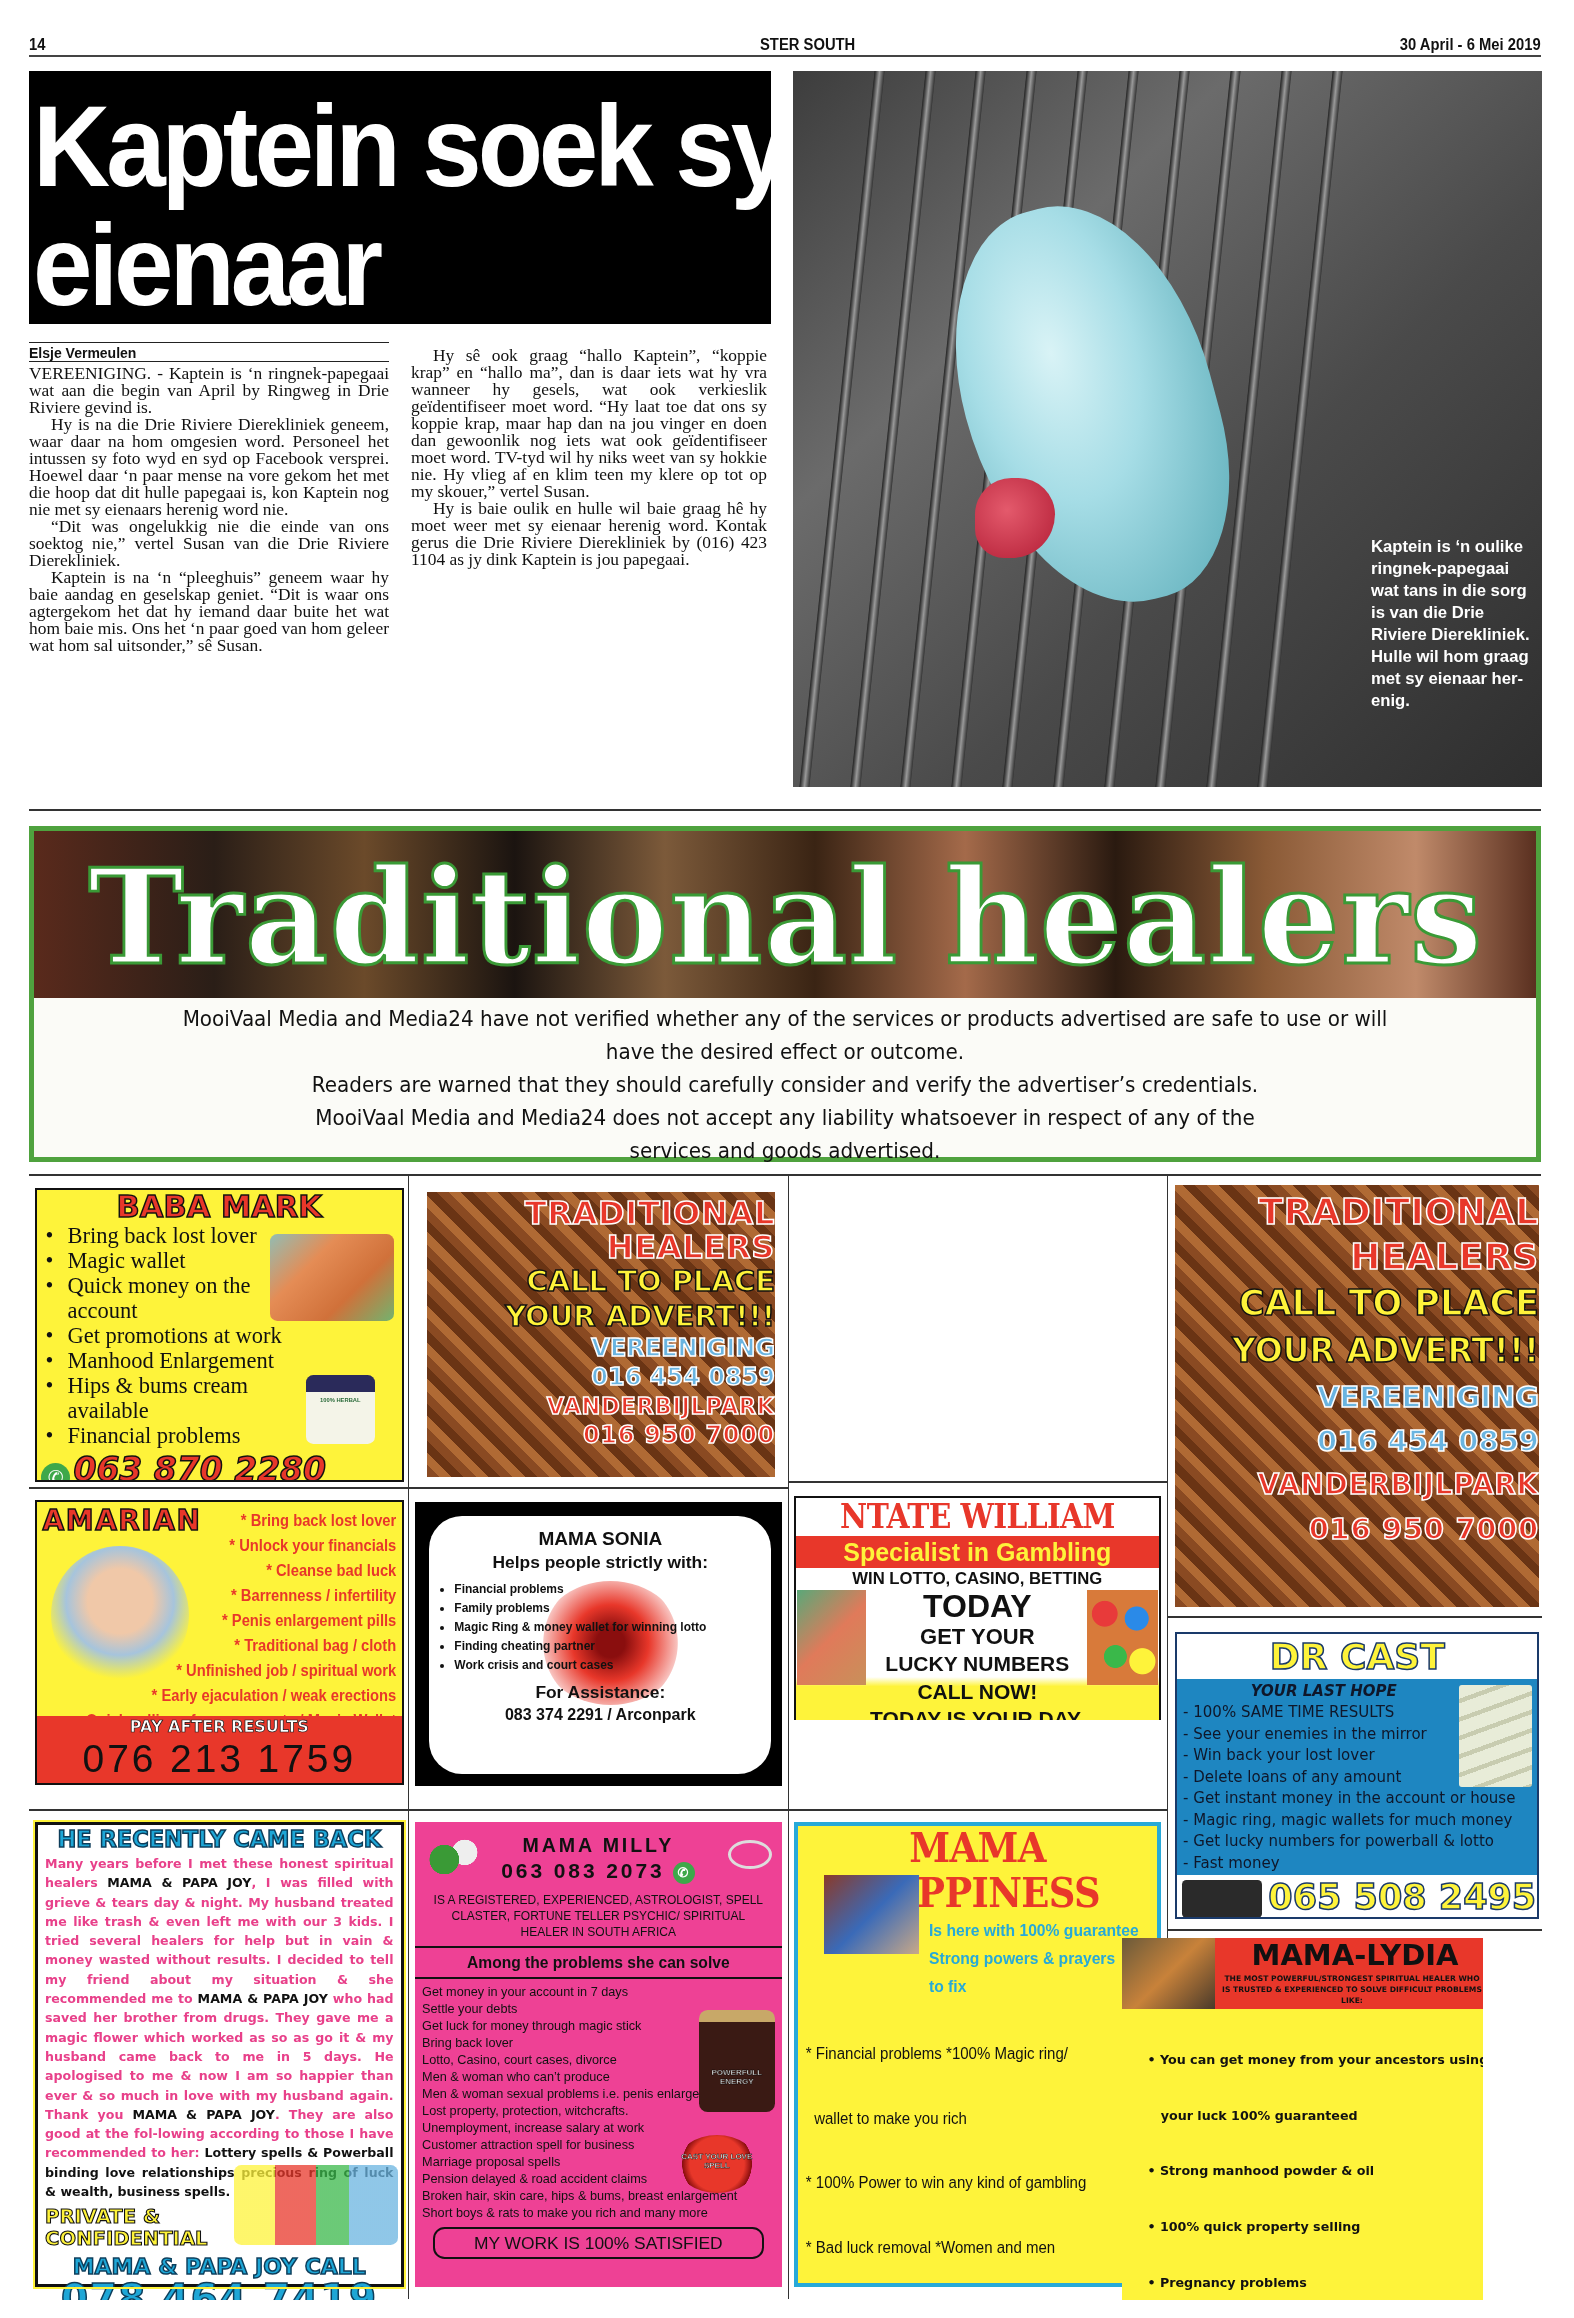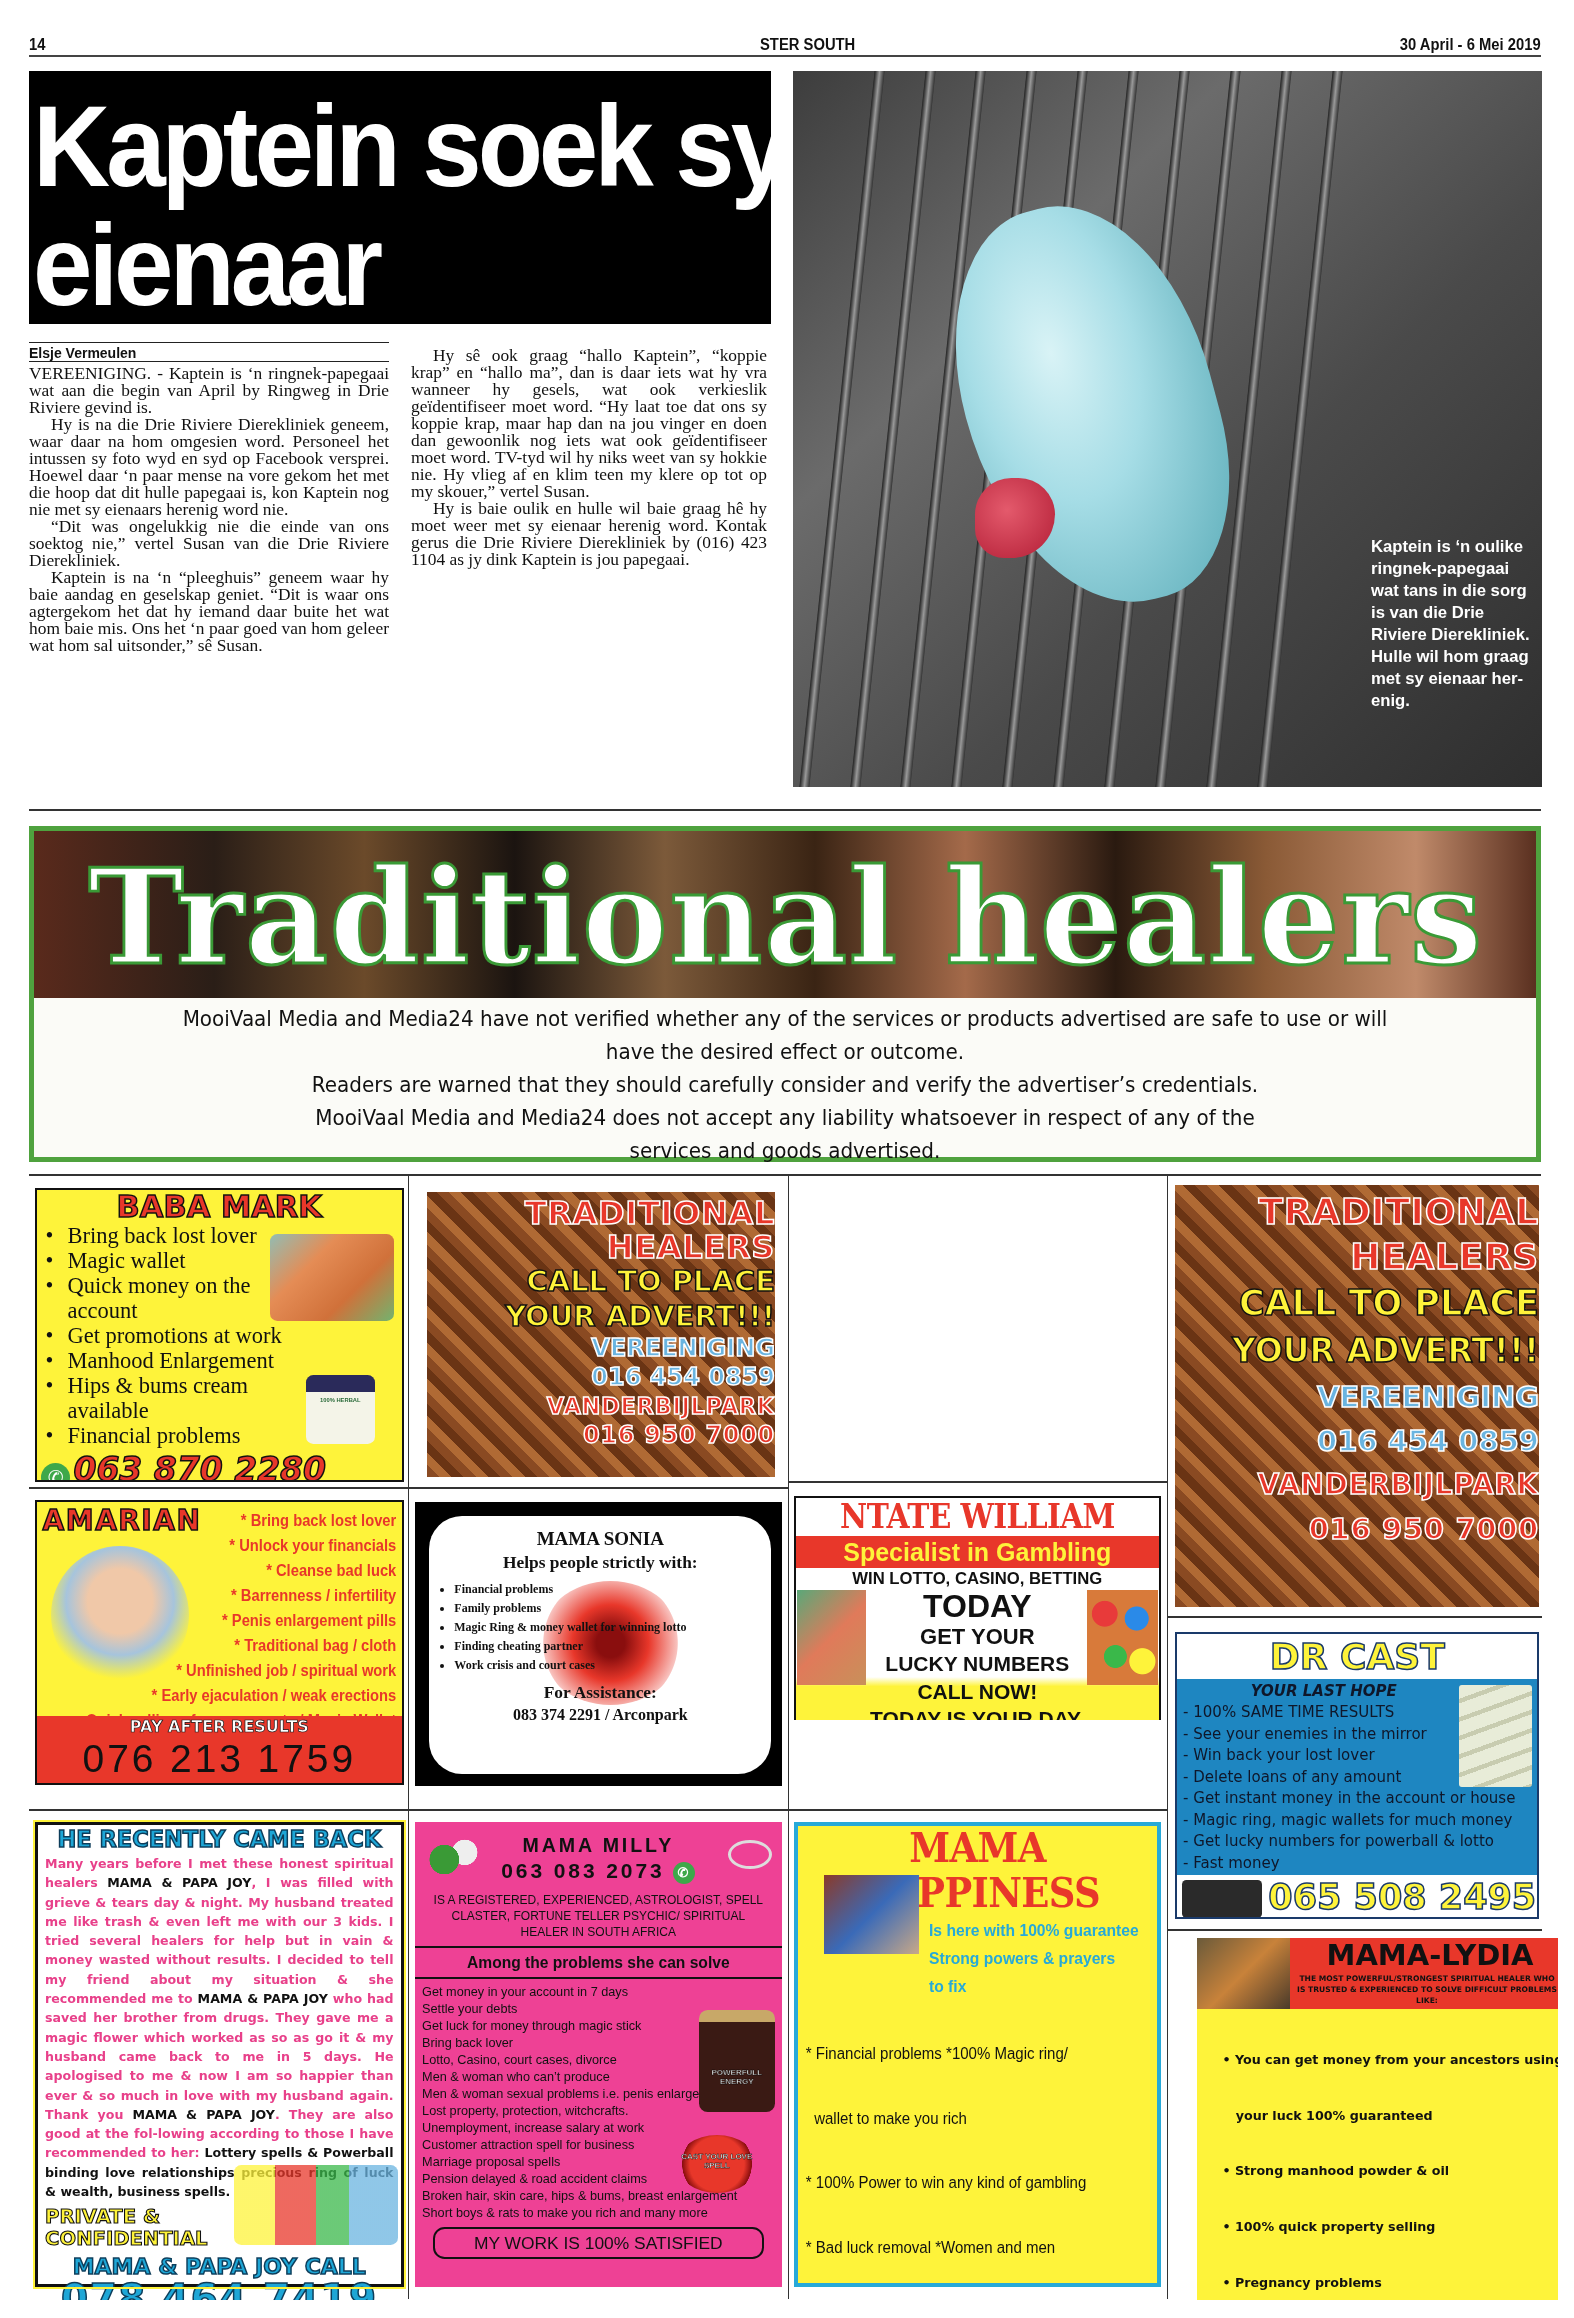--- a/index.html
+++ b/index.html
@@ -52,21 +52,21 @@
 .trad{background:repeating-linear-gradient(45deg,#8a4a22 0 8.7px,#b06a34 8.7px 17.4px,#6a3414 17.4px 26px);text-align:right;font-family:"DejaVu Sans",sans-serif;font-weight:bold}
 .trad .t1{color:#e8372a;-webkit-text-stroke:1.5px #fff;letter-spacing:0.7px}
 .trad .t2{color:#fef33a;-webkit-text-stroke:1.5px #111}
 .trad .t3{color:#6ab4e0;-webkit-text-stroke:1.5px #fff}
 
 #amarian{left:5.8px;top:13px;width:369px;height:285px;background:#fef33a;border:2.9px solid #111}
 #amarian .list{position:absolute;right:5.8px;top:5.8px;text-align:right;color:#e8372a;font-weight:bold;font-size:16px;line-height:25px;transform:scaleX(.92);transform-origin:right}
 #amarian .foot{position:absolute;left:0;bottom:0;width:100%;height:67px;background:#e8372a;text-align:center}
 
 #sonia{left:5.8px;top:14.5px;width:367px;height:284px;background:#000}
-#sonia .inner{position:absolute;left:14.5px;top:14.5px;width:342px;height:258px;background:#fff;border-radius:33px;text-align:center;font-family:Liberation Serif, serif;font-weight:bold;color:#111}
+#sonia .inner{position:absolute;left:14.5px;top:14.5px;width:342px;height:258px;background:#fff;border-radius:33px;text-align:center;font-family:Liberation Sans, sans-serif;font-weight:bold;color:#111}
 
 #william{left:5.8px;top:14.5px;width:367px;height:287px;border:2.2px solid #111;background:#fff;text-align:center;font-weight:bold}
 
 #mbuya{left:13px;top:16px;width:364px;height:287px;border:2.2px solid #1a3a6a;background:#fff}
 #mbuya .blue{position:absolute;left:0;top:45px;width:100%;height:196px;background:#1e86c1;color:#0f172a;font-family:"DejaVu Sans",sans-serif;font-size:15px;line-height:21.5px;padding:1.5px 0 0 5.8px}
 .yel-out{font-family:"DejaVu Sans",sans-serif;font-weight:bold;color:#fef33a;-webkit-text-stroke:1.5px #1a3a6a;text-align:center;white-space:nowrap}
 
 #joy{left:5.8px;top:13px;width:369px;height:364px;border:3.6px solid #111;outline:2.9px solid #fef33a;background:#fff;padding:0 7.3px}
 #joy .story{font-family:"DejaVu Sans",sans-serif;font-size:12.6px;line-height:19.3px;color:#e8408a;font-weight:bold;text-align:justify}
 #joy .story b{color:#111}
@@ -341,21 +341,21 @@
         <div>* Bad luck removal *Women and men</div>
         
         
         
         
       </div>
 
     </div>
   </div>
 
-  <div class="ad" style="left:1155px;top:753px;width:374px;height:371px">
+  <div class="ad" style="left:1080px;top:753px;width:374px;height:371px">
     <div class="ad" id="lydia">
       <div class="top">
         <div class="img-ph" style="left:0;top:0;width:93px;height:71px;border-radius:0;background:linear-gradient(135deg,#6a5a3a,#c8823a 50%,#4a3a2a)"></div>
         <div style="position:absolute;left:102px;top:0;width:262px;text-align:center;font-family:'DejaVu Sans',sans-serif;font-weight:bold;font-size:29px;line-height:35px;color:#111">MAMA-LYDIA</div>
         <div style="position:absolute;left:97px;top:35px;width:266px;text-align:center;font-family:'DejaVu Sans',sans-serif;font-weight:bold;font-size:7.6px;line-height:11px;color:#111">THE MOST POWERFUL/STRONGEST SPIRITUAL HEALER WHO IS TRUSTED &amp; EXPERIENCED TO SOLVE DIFFICULT PROBLEMS LIKE:</div>
       </div>
       <ul class="list" style="white-space:pre">
         <li>• You can get money from your ancestors using</li>
         <li>   your luck 100% guaranteed</li>
         <li>• Strong manhood powder &amp; oil</li>

